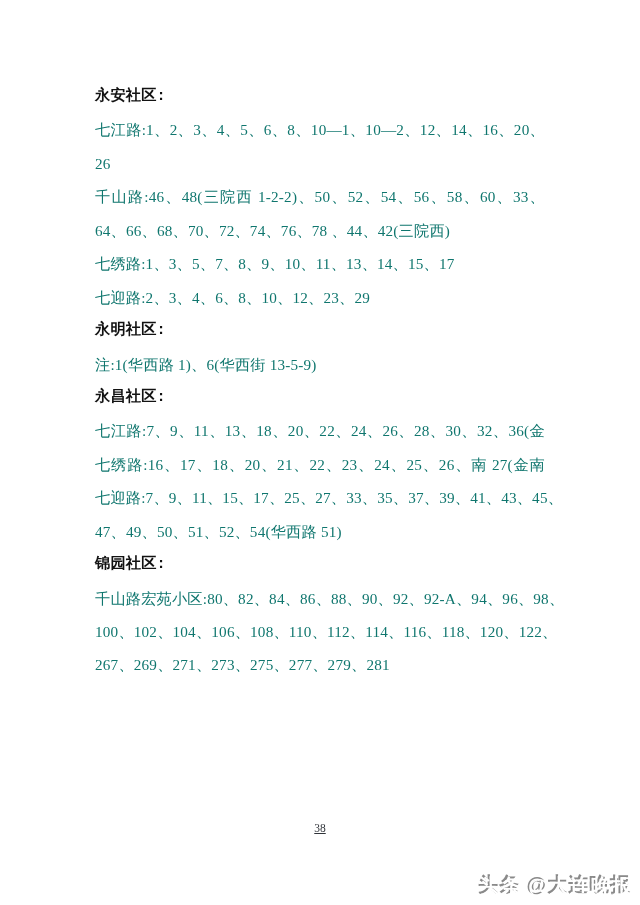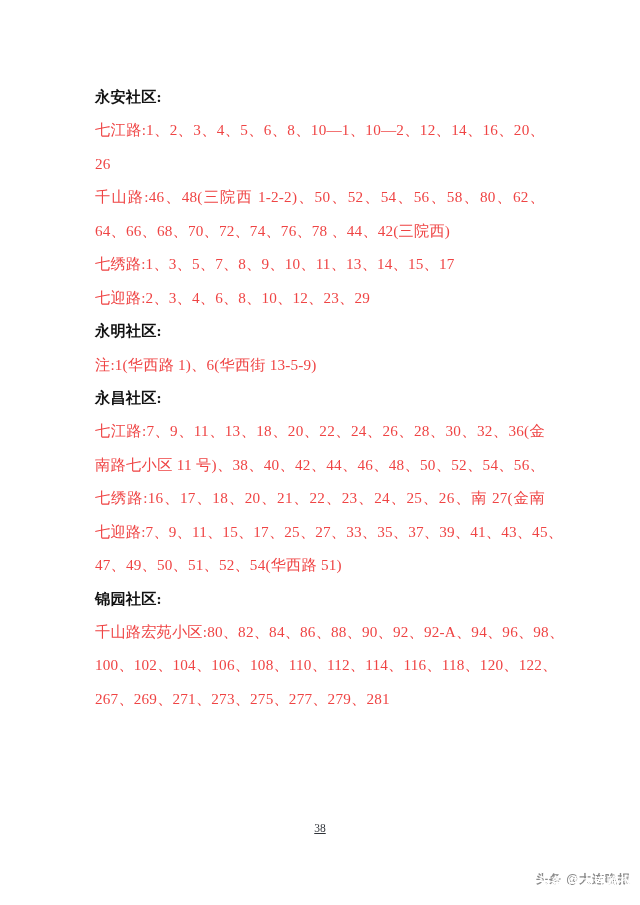--- a/index.html
+++ b/index.html
@@ -22,48 +22,49 @@
   .content {
     position: absolute;
     left: 95px;
     top: 80px;
     width: 450px;
   }
   .line {
     font-size: 15.2px;
     line-height: 33.45px;
     height: 33.45px;
-    color: #ef4444;
+    color: #0f766e;
     white-space: nowrap;
     letter-spacing: 0.2px;
   }
   .line.heading {
     font-weight: bold;
     color: #121212;
+    font-family: Liberation Mono, monospace;
   }
   .line.justify {
     text-align: justify;
     text-align-last: justify;
   }
   .page-number {
     position: absolute;
     top: 822px;
     left: 0;
     width: 640px;
     text-align: center;
     font-size: 11.5px;
     color: #30343a;
     text-decoration: underline;
   }
   .watermark {
     position: absolute;
     top: 871px;
     right: 9px;
     font-family: "Liberation Sans", "DejaVu Sans", sans-serif;
-    font-size: 12px;
+    font-size: 20px;
     font-weight: 700;
     letter-spacing: 1px;
     color: #8a8a8a;
     white-space: nowrap;
   }
   .watermark::after {
     content: attr(data-text);
     position: absolute;
     left: 2px;
     top: 2px;
@@ -72,29 +73,28 @@
   }
 </style>
 </head>
 <body>
 
 <div class="page">
   <div class="content" id="content">
       <div class="line heading">永安社区:</div>
       <div class="line justify">七江路:1、2、3、4、5、6、8、10—1、10—2、12、14、16、20、</div>
       <div class="line">26</div>
-      <div class="line justify">千山路:46、48(三院西 1-2-2)、50、52、54、56、58、80、62、</div>
+      <div class="line justify">千山路:46、48(三院西 1-2-2)、50、52、54、56、58、60、33、</div>
       <div class="line">64、66、68、70、72、74、76、78 、44、42(三院西)</div>
       <div class="line">七绣路:1、3、5、7、8、9、10、11、13、14、15、17</div>
       <div class="line">七迎路:2、3、4、6、8、10、12、23、29</div>
       <div class="line heading">永明社区:</div>
       <div class="line">注:1(华西路 1)、6(华西街 13-5-9)</div>
       <div class="line heading">永昌社区:</div>
       <div class="line justify">七江路:7、9、11、13、18、20、22、24、26、28、30、32、36(金</div>
-      <div class="line justify">南路七小区 11 号)、38、40、42、44、46、48、50、52、54、56、</div>
       <div class="line justify">七绣路:16、17、18、20、21、22、23、24、25、26、南 27(金南</div>
       <div class="line justify">七迎路:7、9、11、15、17、25、27、33、35、37、39、41、43、45、</div>
       <div class="line">47、49、50、51、52、54(华西路 51)</div>
       <div class="line heading">锦园社区:</div>
       <div class="line justify">千山路宏苑小区:80、82、84、86、88、90、92、92-A、94、96、98、</div>
       <div class="line justify">100、102、104、106、108、110、112、114、116、118、120、122、</div>
       <div class="line">267、269、271、273、275、277、279、281</div>
     </div>
   <div class="page-number">38</div>
   <div class="watermark" data-text="头条 @大连晚报">头条 @大连晚报</div>

